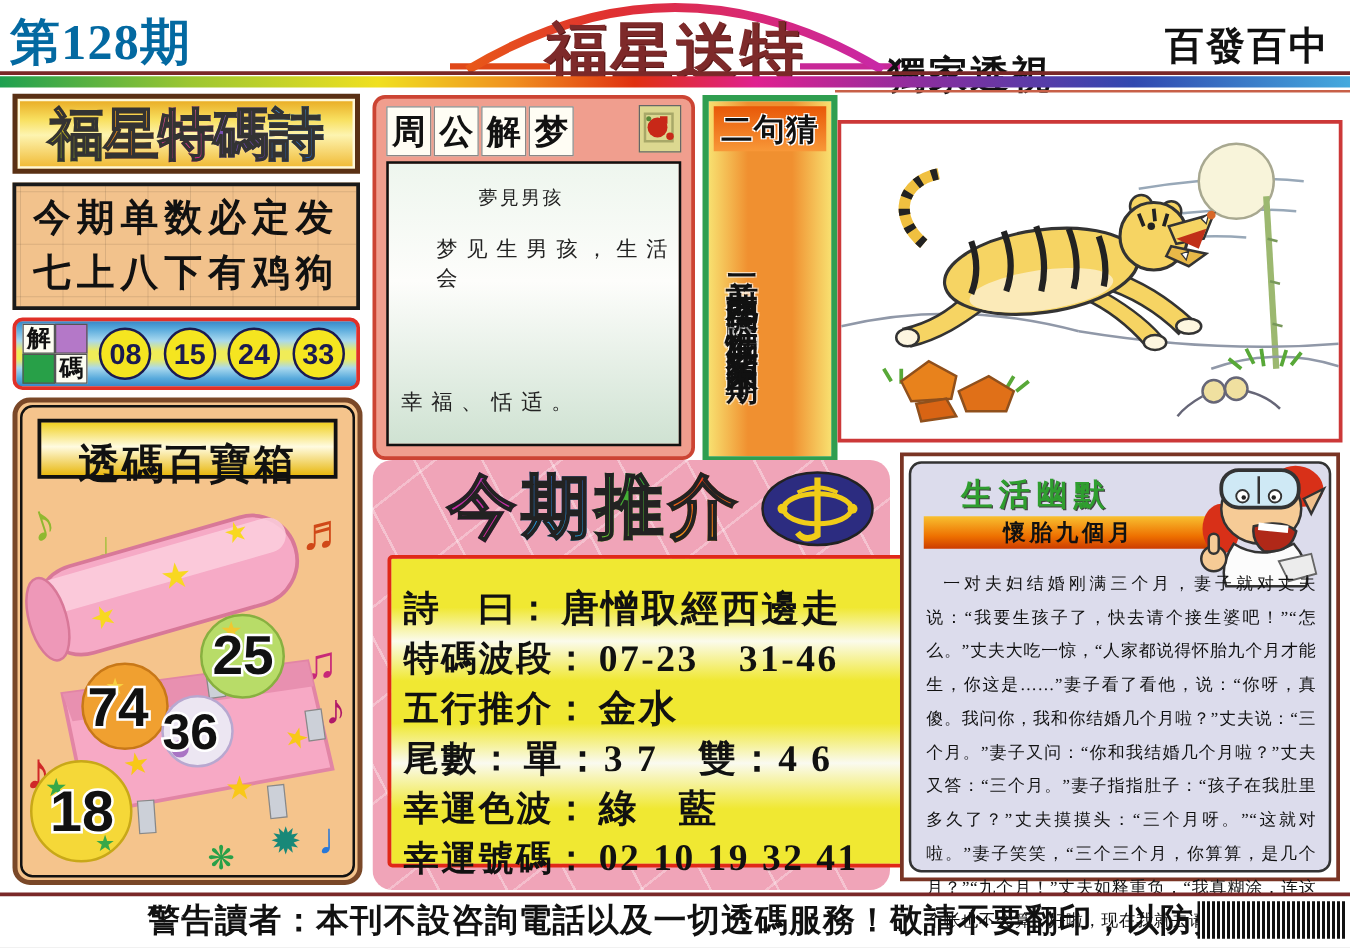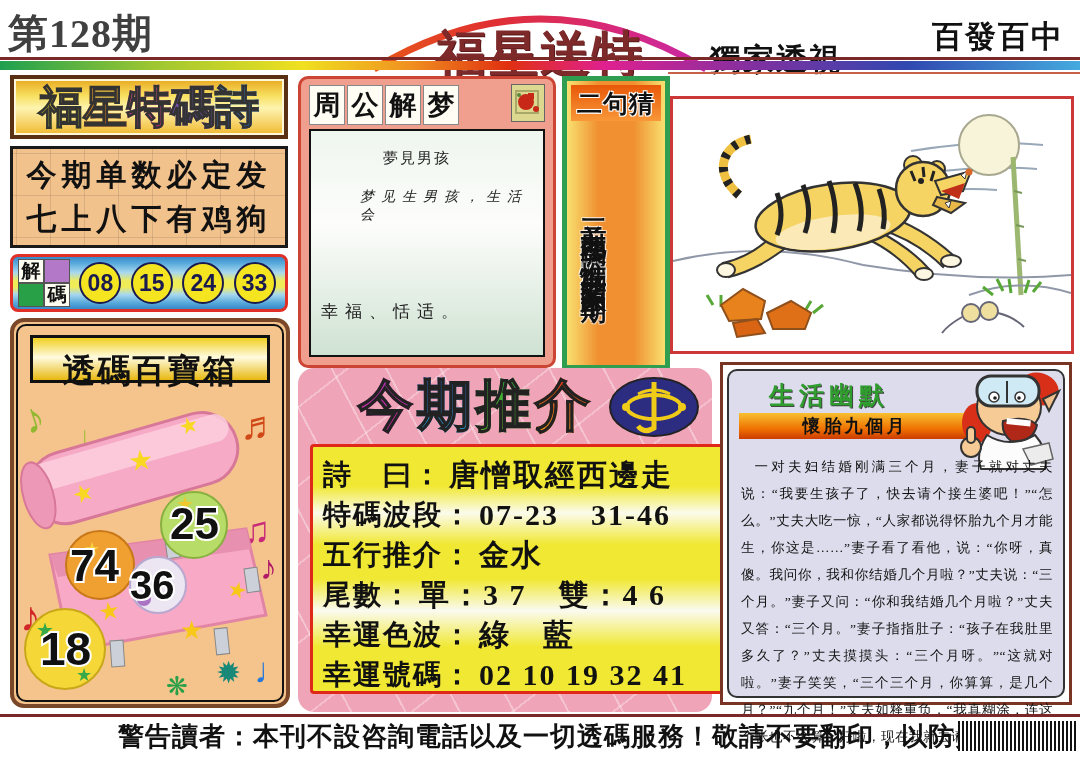--- a/index.html
+++ b/index.html
@@ -1,22 +1,22 @@
 <!DOCTYPE html>
 <html><head>
 <meta charset="utf-8">
 <style>
   html,body{margin:0;padding:0;background:#e8e8e8;}
   #page{position:relative;width:1080px;height:758px;background:#fff;overflow:hidden;
         font-family:"Liberation Sans",sans-serif;}
 
   
   .issue{position:absolute;left:8px;top:6px;font-family:"Liberation Serif",serif;
-         font-size:40px;font-weight:900;color:#404040;letter-spacing:1px;}
-  .arch-wrap{position:absolute;left:360px;top:13px;width:360px;height:60px;}
+         font-size:40px;font-weight:900;color:#0369a1;letter-spacing:1px;}
+  .arch-wrap{position:absolute;left:360px;top:0;width:360px;height:60px;}
   .arch-wrap svg{position:absolute;left:0;top:0;}
   .main-title{position:absolute;left:0;top:8px;width:100%;text-align:center;
          font-family:"Liberation Serif",serif;font-size:50px;font-weight:900;color:#7e2a2a;
          letter-spacing:2px;text-shadow:1px 1px 0 #5a1818;}
   .hdr-tag{position:absolute;top:16px;font-size:31px;font-weight:900;color:#111;
          font-family:"Liberation Sans",sans-serif;letter-spacing:2px;}
   .tag-left{left:710px;margin-top:23px;} .tag-right{left:932px;}
   .maroon-line{position:absolute;left:0;top:57px;width:1080px;height:3px;background:#7a2828;}
   .rainbow{position:absolute;left:0;top:61px;width:1080px;height:9px;
      background:linear-gradient(90deg,#1ea050,#9cc631 14%,#f0e020 28%,#f09020 38%,#e03010 47%,#e02090 56%,#8030a0 70%,#3048b0 84%,#44aade 100%);}
@@ -71,21 +71,21 @@
      border:3px solid #cc4433;border-radius:10px;}
   .dream-title{position:absolute;left:8px;top:6px;display:flex;gap:2px;}
   .dream-title span{width:34px;height:38px;background:#fffdf4;border:1px solid #888;
      display:flex;align-items:center;justify-content:center;font-family:"Liberation Serif",serif;
      font-size:27px;font-weight:900;color:#111;}
   .seal{position:absolute;right:8px;top:5px;width:32px;height:36px;background:#dcd890;border:1px solid #666;}
   .dream-inner{position:absolute;left:8px;top:50px;width:232px;height:224px;border:2px solid #111;
      background:linear-gradient(180deg,#eef6ee,#fdfdfb 42%,#cfe2d2);
      font-family:"Liberation Serif",serif;color:#222;}
   .d1{margin:18px 0 0 72px;font-size:15px;letter-spacing:2px;}
-  .d2{margin:20px 0 0 49px;font-size:14px;letter-spacing:7px;font-style:italic;}
+  .d2{margin:20px 0 0 38px;font-size:17px;letter-spacing:7px;}
   .d3{margin:76px 0 0 10px;font-size:17px;letter-spacing:7px;}
 
   
   .two{position:absolute;left:562px;top:76px;width:90px;height:276px;border:5px solid #2f9e50;
      background:linear-gradient(90deg,#f8e070,#f09030 32%,#f09030 68%,#f8e070);padding:4px;}
   .two-title{height:36px;background:linear-gradient(180deg,#e85808,#f89838);
      display:flex;align-items:center;justify-content:center;font-size:25px;font-weight:900;color:#111;
      letter-spacing:1px;
      text-shadow:-1px -1px 0 #fff,1px -1px 0 #fff,-1px 1px 0 #fff,1px 1px 0 #fff;}
   .two-cols{height:232px;margin-top:4px;writing-mode:vertical-rl;text-align:center;
@@ -105,21 +105,21 @@
   .reco-title{position:absolute;left:26px;top:6px;width:300px;height:64px;display:flex;
      align-items:center;justify-content:center;gap:4px;}
   .reco-title span{font-size:55px;font-weight:900;font-family:"Liberation Sans",sans-serif;
      -webkit-text-stroke:1.5px #222;}
   .rt0{background:linear-gradient(180deg,#b030b8,#e02898);-webkit-background-clip:text;background-clip:text;color:transparent;}
   .rt1{background:linear-gradient(180deg,#2858c8,#28b8e8);-webkit-background-clip:text;background-clip:text;color:transparent;}
   .rt2{background:linear-gradient(180deg,#28a038,#70c830);-webkit-background-clip:text;background-clip:text;color:transparent;}
   .rt3{background:linear-gradient(180deg,#e82818,#f0a818);-webkit-background-clip:text;background-clip:text;color:transparent;}
   .reco-logo{position:absolute;right:12px;top:8px;}
   .reco-inner{position:absolute;left:12px;top:76px;width:460px;height:250px;border:3px solid #e02818;
-     border-radius:4px;padding:8px 10px;box-sizing:border-box;
+     border-radius:4px;padding:20px 10px;box-sizing:border-box;
      background:linear-gradient(180deg,#f0e832 0%,#f0e832 16%,#fbfbec 27%,#f0e832 40%,#f0e832 54%,#fafaf0 67%,#f0e832 82%,#f0e832 100%);}
   .reco-row{height:40px;display:flex;align-items:center;white-space:nowrap;}
   .reco-row .lab{font-family:"Liberation Serif",serif;font-size:28px;font-weight:900;color:#111;letter-spacing:2px;}
   .reco-row .val{font-family:"Liberation Serif",serif;font-size:30px;font-weight:900;color:#111;letter-spacing:2px;margin-left:6px;}
 
   
   .humor{position:absolute;left:720px;top:362px;width:352px;height:343px;border:3px solid #7a3424;
      background:#fff;box-sizing:border-box;}
   .humor-inner{position:absolute;inset:4px;background:#dcdcec;border:2px solid #333;border-radius:10px;}
   .humor-title{position:absolute;left:16px;top:8px;font-size:25px;font-weight:900;color:#2f9e2f;

